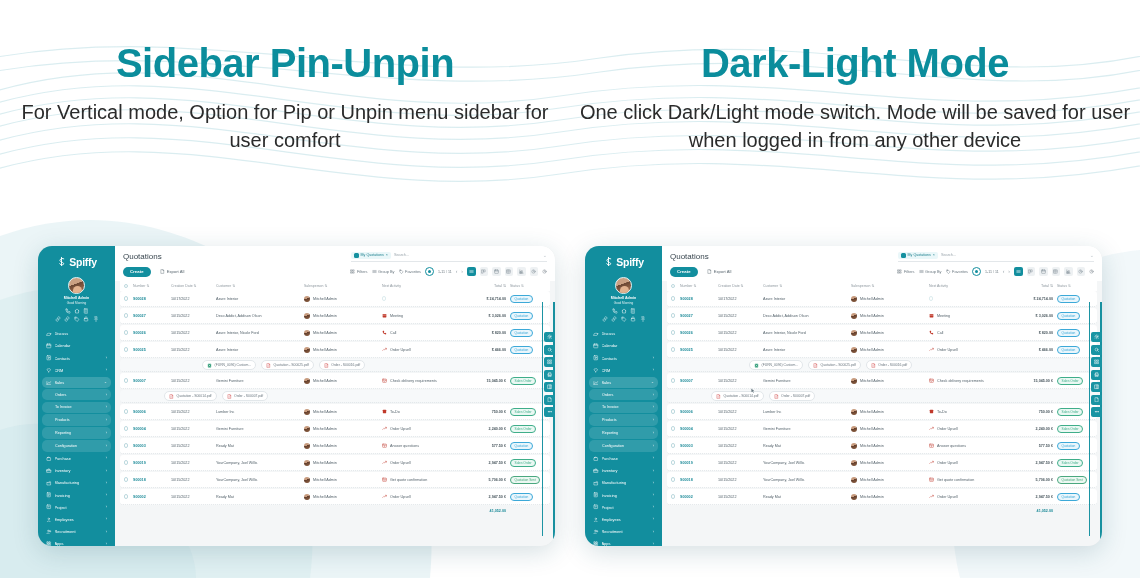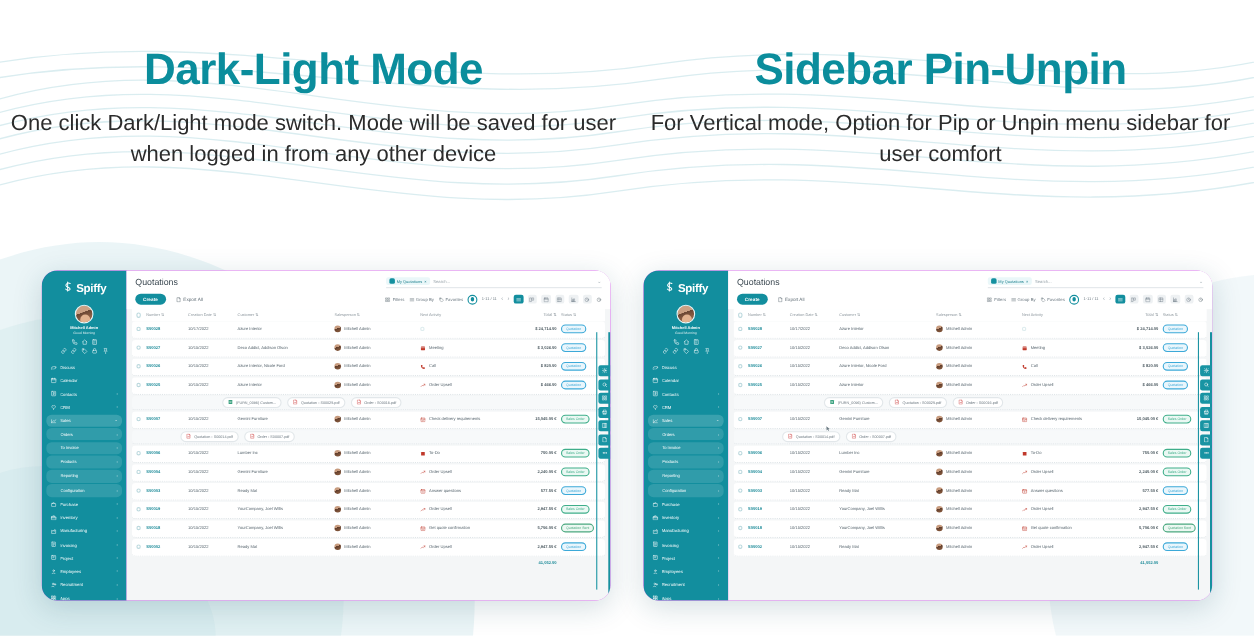--- a/index.html
+++ b/index.html
@@ -23,21 +23,21 @@
     line-height:1.05; margin:0 0 14px 0;
   }
   .hl-sub {
     font-size:20px; color:#2b2b2b; line-height:1.42; margin:0;
     font-weight:400;
   }
 
   
   .mock {
     position:absolute; z-index:2;
-    background:#d946ef;
+    background:#e5e5e5;
     border-radius:14px;
     box-shadow:0 6px 26px rgba(20,80,95,.18);
     overflow:hidden;
     display:flex;
   }
   #mock-left  { left:38px;  top:246px; width:517px; height:300px; }
   #mock-right { left:585px; top:246px; width:517px; height:300px; }
 
   
   .sb {
@@ -202,26 +202,26 @@
     <path d="M-20,74 C200,32 380,106 600,72 C820,40 980,110 1160,66"></path>
   </g>
   <path d="M0,236 C130,190 240,250 330,330 C400,392 440,470 430,578 L0,578 Z" fill="#e4f2f4" opacity=".75"></path>
   <path d="M0,300 C90,268 180,300 250,370 C300,420 320,500 310,578 L0,578 Z" fill="#d8ecef" opacity=".6"></path>
   <path d="M0,430 C60,410 120,440 160,500 C190,540 196,560 196,578 L0,578 Z" fill="#cfe7eb" opacity=".5"></path>
   <path d="M1140,250 C1040,260 980,320 960,400 C946,460 950,540 960,578 L1140,578 Z" fill="#e9f4f6" opacity=".6"></path>
 </svg>
 
 <div class="headlines">
   <div class="hl-col">
+    <h1 class="hl-title">Sidebar Pin-Unpin</h1>
+    <p class="hl-sub">For Vertical mode, Option for Pip or Unpin menu sidebar for user comfort</p>
+  </div>
+  <div class="hl-col">
     <h1 class="hl-title">Dark-Light Mode</h1>
     <p class="hl-sub">One click Dark/Light mode switch. Mode will be saved for user when logged in from any other device</p>
-  </div>
-  <div class="hl-col">
-    <h1 class="hl-title">Sidebar Pin-Unpin</h1>
-    <p class="hl-sub">For Vertical mode, Option for Pip or Unpin menu sidebar for user comfort</p>
   </div>
 </div>
 
 <div class="mock" id="mock-left">
     <div class="sb">
       <div class="sb-logo">
         <span><svg viewBox="0 0 24 24" fill="none" stroke="#fff" stroke-width="2" stroke-linecap="round">
             <path d="M17 6a6 6 0 0 0-8 2c-2 3 2 5 5 6s4 4 1 5a6 6 0 0 1-7-2"></path>
             <path d="M12 3v18"></path>
           </svg></span>

